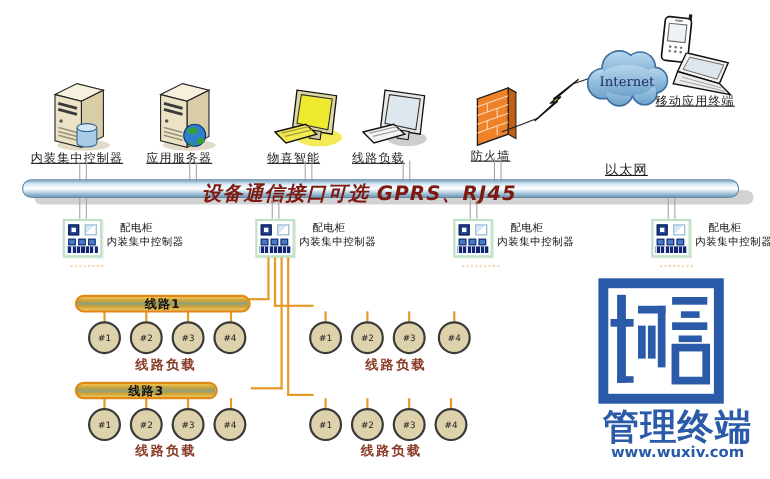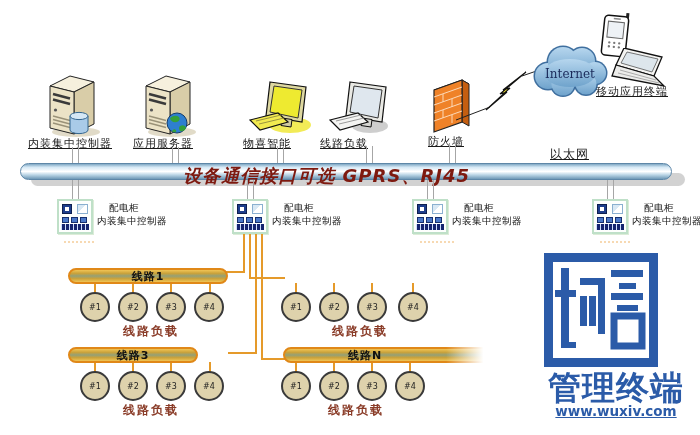--- a/index.html
+++ b/index.html
@@ -48,21 +48,21 @@
   .ctrl-lbl{position:absolute;font-size:9.5px;font-weight:normal;color:#111;
        letter-spacing:.5px;line-height:13px;white-space:nowrap;}
   .ctrl-lbl .t1{display:block;margin-left:12px;}
   .ctrl-lbl .t2{display:block;}
   
   .seal{position:absolute;left:544px;top:253px;width:114px;height:114px;box-sizing:border-box;
        border:9px solid #2b5ba8;background:#fff;}
   .brand{position:absolute;left:532px;top:366px;width:168px;text-align:center;
        font-size:33px;font-weight:bold;color:#2b5ba8;letter-spacing:1px;white-space:nowrap;}
   .wurl{position:absolute;left:532px;top:403px;width:168px;text-align:center;
-       font-size:13.5px;font-weight:bold;color:#2b5ba8;text-decoration:underline;}
+       font-size:13.5px;font-weight:bold;color:#2b5ba8;}
 </style>
 </head>
 <body>
 
 <div class="canvas">
 
   <svg class="abs" style="left:40px;top:70px" width="64" height="68" viewBox="0 0 64 68">
     <ellipse cx="36" cy="62" rx="24" ry="5" fill="#d9d2ba" opacity="0.8"></ellipse>
     <polygon points="10,16 30,6 54,12 34,22" fill="#f6f0dd" stroke="#222" stroke-width="1"></polygon>
     <polygon points="34,22 54,12 54,54 34,64" fill="#d9cda8" stroke="#222" stroke-width="1"></polygon>
@@ -317,24 +317,20 @@
   <div class="load" style="left:80px;top:371px">#1</div>
   <div class="load" style="left:118px;top:371px">#2</div>
   <div class="load" style="left:156px;top:371px">#3</div>
   <div class="load" style="left:194px;top:371px">#4</div>
   <div class="loadlbl" style="left:106px;top:402px">线路负载</div>
 
   <div class="oline" style="left:295px;top:362px;width:2px;height:10px"></div>
   <div class="oline" style="left:333px;top:362px;width:2px;height:10px"></div>
   <div class="oline" style="left:371px;top:362px;width:2px;height:10px"></div>
   <div class="oline" style="left:409px;top:362px;width:2px;height:10px"></div>
-  <div class="linebar" style="left:283px;top:347px;width:207px">
-    <span class="t" style="position:absolute;left:0;width:160px;text-align:center">线路N</span>
-    <div class="fadeR"></div>
-  </div>
   <div class="load" style="left:281px;top:371px">#1</div>
   <div class="load" style="left:319px;top:371px">#2</div>
   <div class="load" style="left:357px;top:371px">#3</div>
   <div class="load" style="left:395px;top:371px">#4</div>
   <div class="loadlbl" style="left:311px;top:402px">线路负载</div>
 
   <div class="seal">
     <svg width="96" height="96" viewBox="0 0 96 96">
       <g fill="#2b5ba8">
         <rect x="8" y="6" width="8" height="80"></rect>

